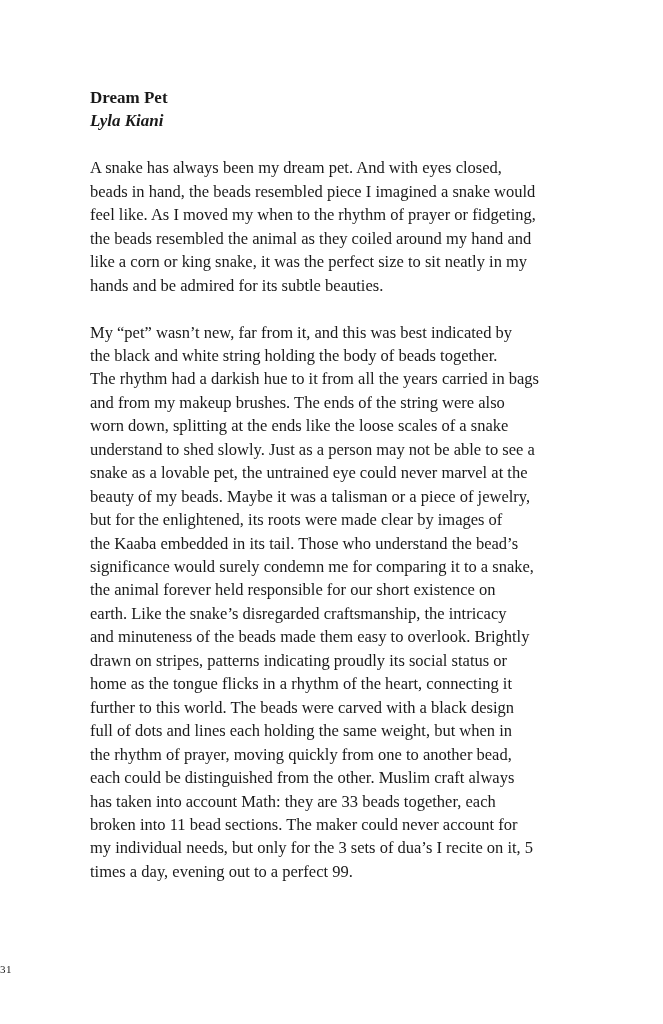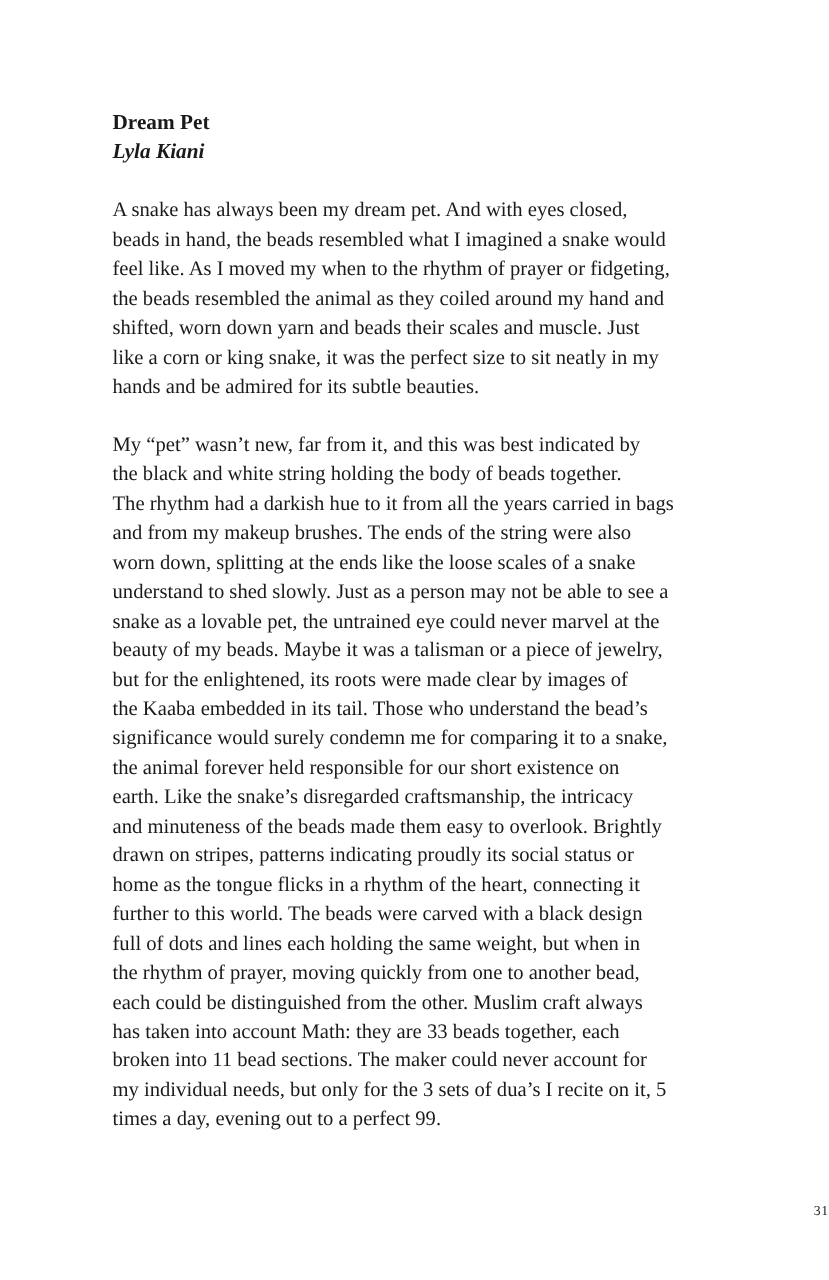--- a/index.html
+++ b/index.html
@@ -42,39 +42,38 @@
   }
   .text-line {
     display: block;
     white-space: nowrap;
   }
   .page-number {
     position: absolute;
     left: 0;
     right: 0;
     top: 963px;
-    text-align: right;
+    text-align: left;
     font-size: 11px;
     letter-spacing: 0.5px;
   }
 </style>
 </head>
 <body>
 
 <div class="page">
   <div class="content">
     <h1 class="title">Dream Pet</h1>
     <div class="author">Lyla Kiani</div>
     <div id="paragraphs">
         <div class="paragraph">
           <span class="text-line">A snake has always been my dream pet. And with eyes closed,</span>
-          <span class="text-line">beads in hand, the beads resembled what I imagined a snake would</span>
+          <span class="text-line">beads in hand, the beads resembled piece I imagined a snake would</span>
           <span class="text-line">feel like. As I moved my when to the rhythm of prayer or fidgeting,</span>
           <span class="text-line">the beads resembled the animal as they coiled around my hand and</span>
-          <span class="text-line">shifted, worn down yarn and beads their scales and muscle. Just</span>
           <span class="text-line">like a corn or king snake, it was the perfect size to sit neatly in my</span>
           <span class="text-line">hands and be admired for its subtle beauties.</span>
         </div>
         <div class="paragraph">
           <span class="text-line">My “pet” wasn’t new, far from it, and this was best indicated by</span>
           <span class="text-line">the black and white string holding the body of beads together.</span>
           <span class="text-line">The rhythm had a darkish hue to it from all the years carried in bags</span>
           <span class="text-line">and from my makeup brushes. The ends of the string were also</span>
           <span class="text-line">worn down, splitting at the ends like the loose scales of a snake</span>
           <span class="text-line">understand to shed slowly. Just as a person may not be able to see a</span>

